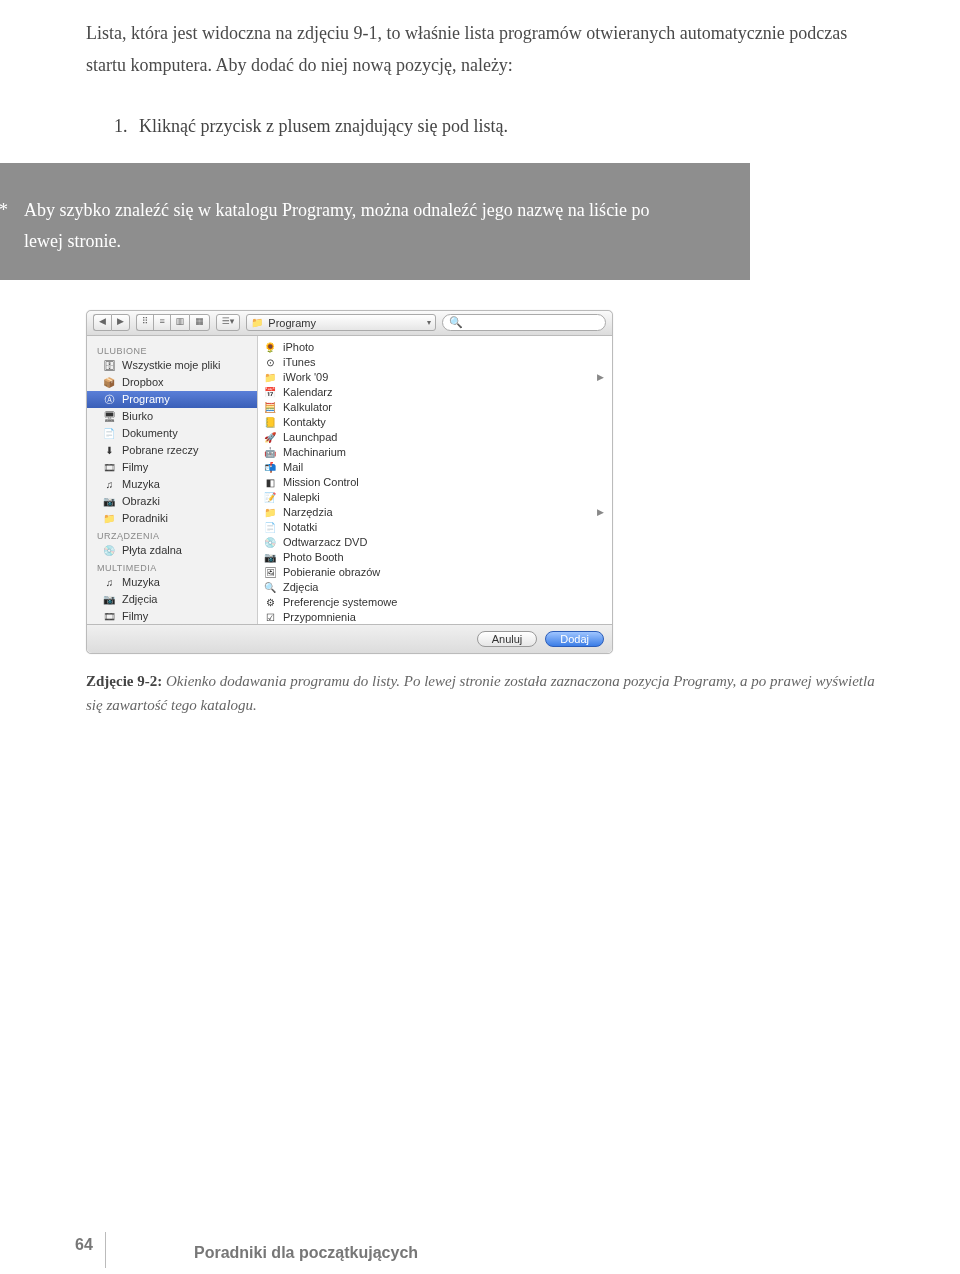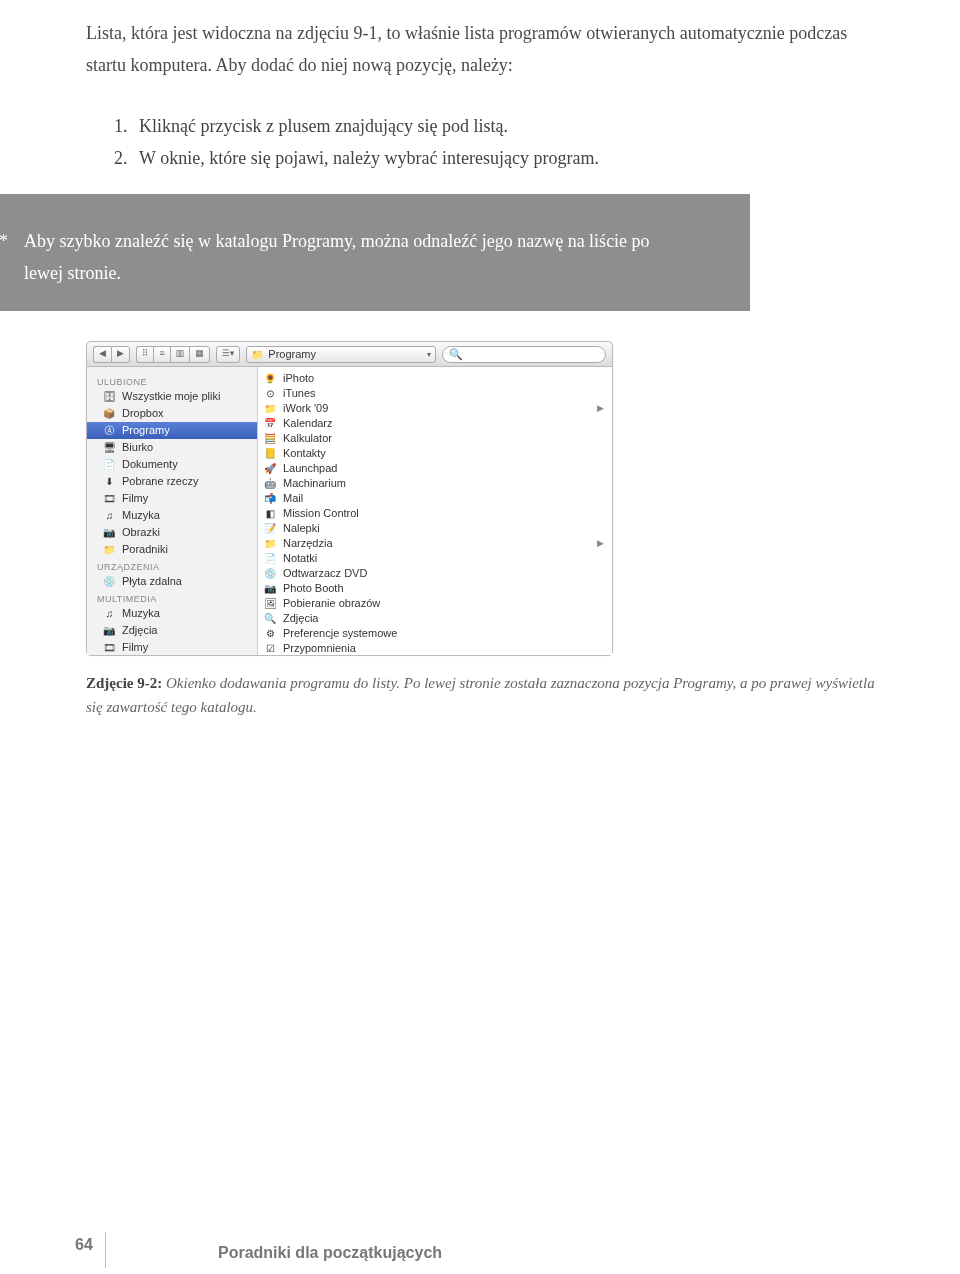--- a/index.html
+++ b/index.html
@@ -215,21 +215,21 @@
   .pf-num {
     position: absolute;
     left: 75px;
     bottom: 8px;
     font-weight: bold;
     color: #777;
     font-family: Arial,sans-serif;
   }
   .pf-title {
     position: absolute;
-    left: 218px;
+    left: 194px;
     bottom: 0;
     font-weight: bold;
     color: #777;
     font-family: Arial,sans-serif;
   }
   .pf-rule {
     position: absolute;
     left: 105px;
     bottom: -6px;
     height: 36px;
@@ -241,23 +241,20 @@
 <body>
 
 <div class="page">
   <div class="content">
 
     <p class="intro">Lista, która jest widoczna na zdjęciu 9-1, to właśnie lista programów otwieranych automatycznie podczas startu komputera. Aby dodać do niej nową pozycję, należy:</p>
 
     <div class="olist">
       <div>
         <span class="num">1.</span><span>Kliknąć przycisk z plusem znajdujący się pod listą.</span>
-      </div>
-      <div>
-        <span class="num">2.</span><span>W oknie, które się pojawi, należy wybrać interesujący program.</span>
       </div>
     </div>
   </div>
 
   <div class="tipband">
     <div class="tip" style="padding-left:24px;margin-top:12px;">
       <span class="star">*</span><span>Aby szybko znaleźć się w katalogu Programy, można odnaleźć jego nazwę na liście po lewej stronie.</span>
     </div>
   </div>
 
@@ -441,20 +438,24 @@
               <span class="fl-icon">🧭</span>
               <span>Safari</span>
             </div>
             <div class="fl-item">
               <span class="fl-icon">📕</span>
               <span>Słownik</span>
             </div>
           </div>
       </div>
 
+      <div class="shot-footer">
+        <span class="mac-btn">Anuluj</span>
+        <span class="mac-btn primary">Dodaj</span>
+      </div>
     </div>
 
     <p class="caption">
       <b>Zdjęcie 9-2:</b><span> Okienko dodawania programu do listy. Po lewej stronie została zaznaczona pozycja Programy, a po prawej wyświetla się zawartość tego katalogu.</span>
     </p>
 
 
   </div>
 
   <div class="page-footer">

